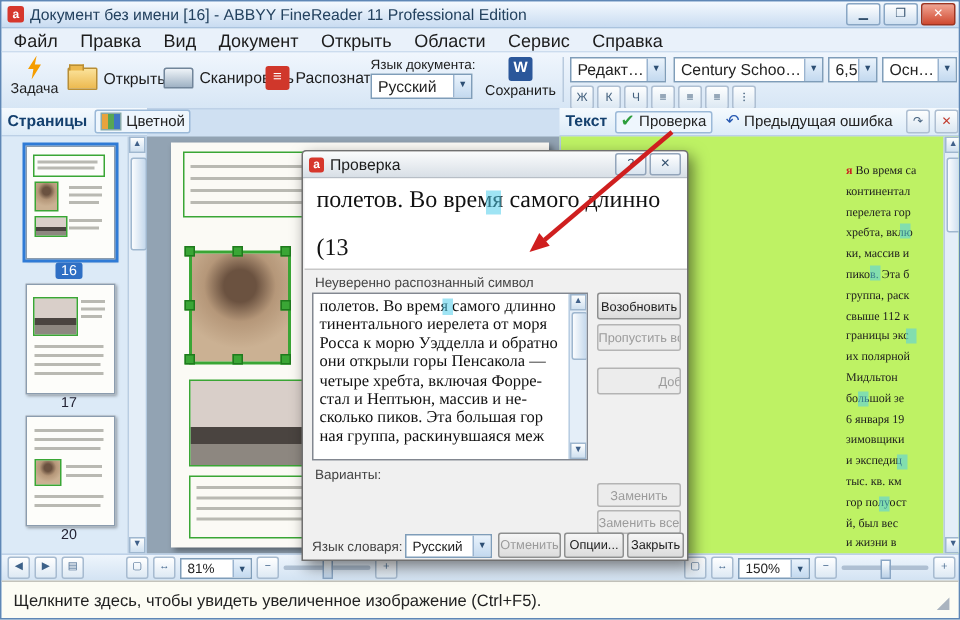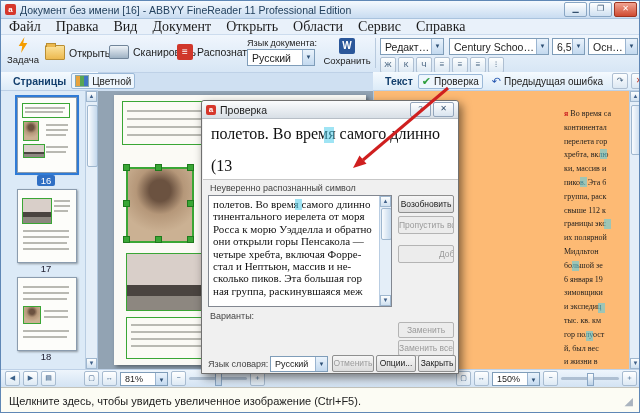--- a/index.html
+++ b/index.html
@@ -13,21 +13,21 @@
   .applogo{width:11px;height:11px;background:#d6372c;border-radius:2px;color:#fff;font-size:8px;
     line-height:11px;text-align:center;font-weight:bold;flex:0 0 auto;}
   .title-text{font-size:10.5px;color:#24425f;white-space:nowrap;overflow:hidden;}
   .winbtns{margin-left:auto;display:flex;gap:2px;}
   .winbtn{width:21px;height:13px;border:1px solid #89a6c4;border-radius:2px;
     background:linear-gradient(#ffffff,#cfe0f1);font-size:8px;line-height:11px;text-align:center;color:#33506e;}
   .winbtn.close{background:linear-gradient(#f1a492,#cf4a31);border-color:#9e3420;color:#fff;}
   
   .menubar{left:0;top:18px;width:640px;height:16px;background:#e9f1fa;border-bottom:1px solid #ccdcee;
     display:flex;align-items:center;gap:15px;padding:0 8px;box-sizing:border-box;}
-  .menu-item{font-size:14px;color:#1c1c1c;font-family:Liberation Serif, serif;}
+  .menu-item{font-size:12px;color:#1c1c1c;}
   
   .toolbar{left:0;top:34px;width:640px;height:37px;background:linear-gradient(#f0f6fd,#d7e6f5);
     border-bottom:1px solid #bed1e7;}
   .tlabel{font-size:10.5px;color:#1c1c1c;white-space:nowrap;}
   .tstack{display:flex;flex-direction:column;align-items:center;gap:1px;}
   .trow{display:flex;align-items:center;gap:4px;}
   .bolt{width:12px;height:16px;background:#f59d00;clip-path:polygon(62% 0,14% 56%,44% 56%,34% 100%,86% 38%,52% 38%);}
   .icon-folder{width:18px;height:13px;background:linear-gradient(#fbe29a,#ecb94f);border:1px solid #b98e34;border-radius:1px;position:relative;}
   .icon-folder:before{content:"";position:absolute;left:0;top:-3px;width:8px;height:3px;background:#ecb94f;border:1px solid #b98e34;border-bottom:none;}
   .icon-scan{width:18px;height:12px;background:linear-gradient(#eef3f8,#9fb2c4);border:1px solid #71859a;border-radius:2px 2px 1px 1px;}
@@ -36,32 +36,32 @@
   .combo{background:#fff;border:1px solid #7f9db9;height:17px;display:flex;align-items:center;
     padding-left:4px;font-size:10.5px;box-sizing:border-box;white-space:nowrap;overflow:hidden;}
   .combo .cv{flex:1;overflow:hidden;text-overflow:ellipsis;white-space:nowrap;}
   .combo .arr{flex:0 0 11px;height:100%;background:linear-gradient(#eaf3fc,#c3d9ef);border-left:1px solid #9ab4d0;
     font-size:6px;line-height:15px;text-align:center;color:#2d4f74;}
   .vsep{width:1px;height:30px;background:#b8cade;}
   .mini-ico{width:14px;height:14px;border:1px solid #aebfd2;border-radius:2px;background:linear-gradient(#fdfefe,#dce8f3);
     font-size:8px;line-height:13px;text-align:center;color:#44617e;}
   
   .phdr{top:71px;height:19px;background:linear-gradient(#f5fafe,#dcebf8);border-bottom:1px solid #bcd0e6;
-    display:flex;align-items:center;gap:5px;padding:0 12px;box-sizing:border-box;}
+    display:flex;align-items:center;gap:5px;padding:0 4px;box-sizing:border-box;}
   .phdr .ptitle{font-weight:bold;font-size:10.5px;color:#14406e;white-space:nowrap;}
   .hbtn{display:flex;align-items:center;gap:3px;font-size:10px;padding:1px 3px;border:1px solid transparent;
     border-radius:2px;white-space:nowrap;}
   .gcheck{color:#2e9e3c;font-size:11px;line-height:10px;}
   .pencil{color:#c08a1e;font-size:11px;line-height:10px;}
   .prevarrow{color:#2456b0;font-size:11px;line-height:10px;}
   .swatch{width:12px;height:10px;border:1px solid #8aa;background:linear-gradient(90deg,#e8a33d 33%,#58a653 33% 66%,#3f76c2 66%);}
   
   .pagespanel{left:0;top:90px;width:97px;height:278px;background:#dceaf7;border-right:1px solid #b3c9e0;box-sizing:border-box;}
   .imagepanel{left:97px;top:90px;width:275px;height:278px;background:#92a3b3;overflow:hidden;}
-  .textpanel{left:372px;top:90px;width:268px;height:278px;background:#fdba74;border-left:1px solid #b3c9e0;box-sizing:border-box;overflow:hidden;}
+  .textpanel{left:372px;top:90px;width:268px;height:278px;background:#bef264;border-left:1px solid #b3c9e0;box-sizing:border-box;overflow:hidden;}
   .thumb{position:absolute;left:16px;width:58px;background:#fdfdfa;border:1px solid #8b9cae;box-shadow:1px 1px 2px rgba(0,0,0,.35);}
   .thumb.sel{outline:2px solid #2f7bd6;}
   .tnum{position:absolute;font-size:9.5px;text-align:center;width:58px;left:16px;color:#223;}
   .tnum.sel span{background:#2f6fc4;color:#fff;padding:0 4px;border-radius:2px;}
   .bar{position:absolute;background:#b9b9b2;height:2px;}
   .vscroll{position:absolute;width:12px;background:#e4eef8;border-left:1px solid #b9cde2;box-sizing:border-box;}
   .sbtn{position:absolute;left:0;width:11px;height:11px;background:linear-gradient(#fdfefe,#cfe0f0);
     border:1px solid #9fb7cf;box-sizing:border-box;font-size:6px;text-align:center;line-height:9px;color:#40618a;}
   .sthumb{position:absolute;left:1px;width:9px;background:linear-gradient(90deg,#fafcfe,#c4d8ec);border:1px solid #9fb7cf;border-radius:2px;}
   
@@ -246,21 +246,21 @@
     <div class="thumb" style="top:186px;height:72px;">
       <div class="bar" style="left:5px;top:8px;width:46px;"></div>
       <div class="bar" style="left:5px;top:14px;width:46px;"></div>
       <div class="bar" style="left:5px;top:20px;width:44px;"></div>
       <div class="gregion photo1" style="left:5px;top:28px;width:16px;height:16px;"></div>
       <div class="bar" style="left:26px;top:32px;width:24px;"></div>
       <div class="bar" style="left:26px;top:38px;width:24px;"></div>
       <div class="bar" style="left:5px;top:52px;width:46px;"></div>
       <div class="bar" style="left:5px;top:58px;width:44px;"></div>
     </div>
-    <div class="tnum" style="top:260px;"><span>18</span></div>
+    <div class="tnum" style="top:260px;"><span>20</span></div>
     <div class="vscroll" style="left:84px;top:0;height:278px;">
       <div class="sbtn" style="top:0;">▲</div>
       <div class="sthumb" style="top:14px;height:60px;"></div>
       <div class="sbtn" style="top:267px;">▼</div>
     </div>
   </div>
 
   <div class="abs imagepanel">
     <div class="page">
       <div class="gregion" style="left:8px;top:6px;width:230px;height:42px;">

